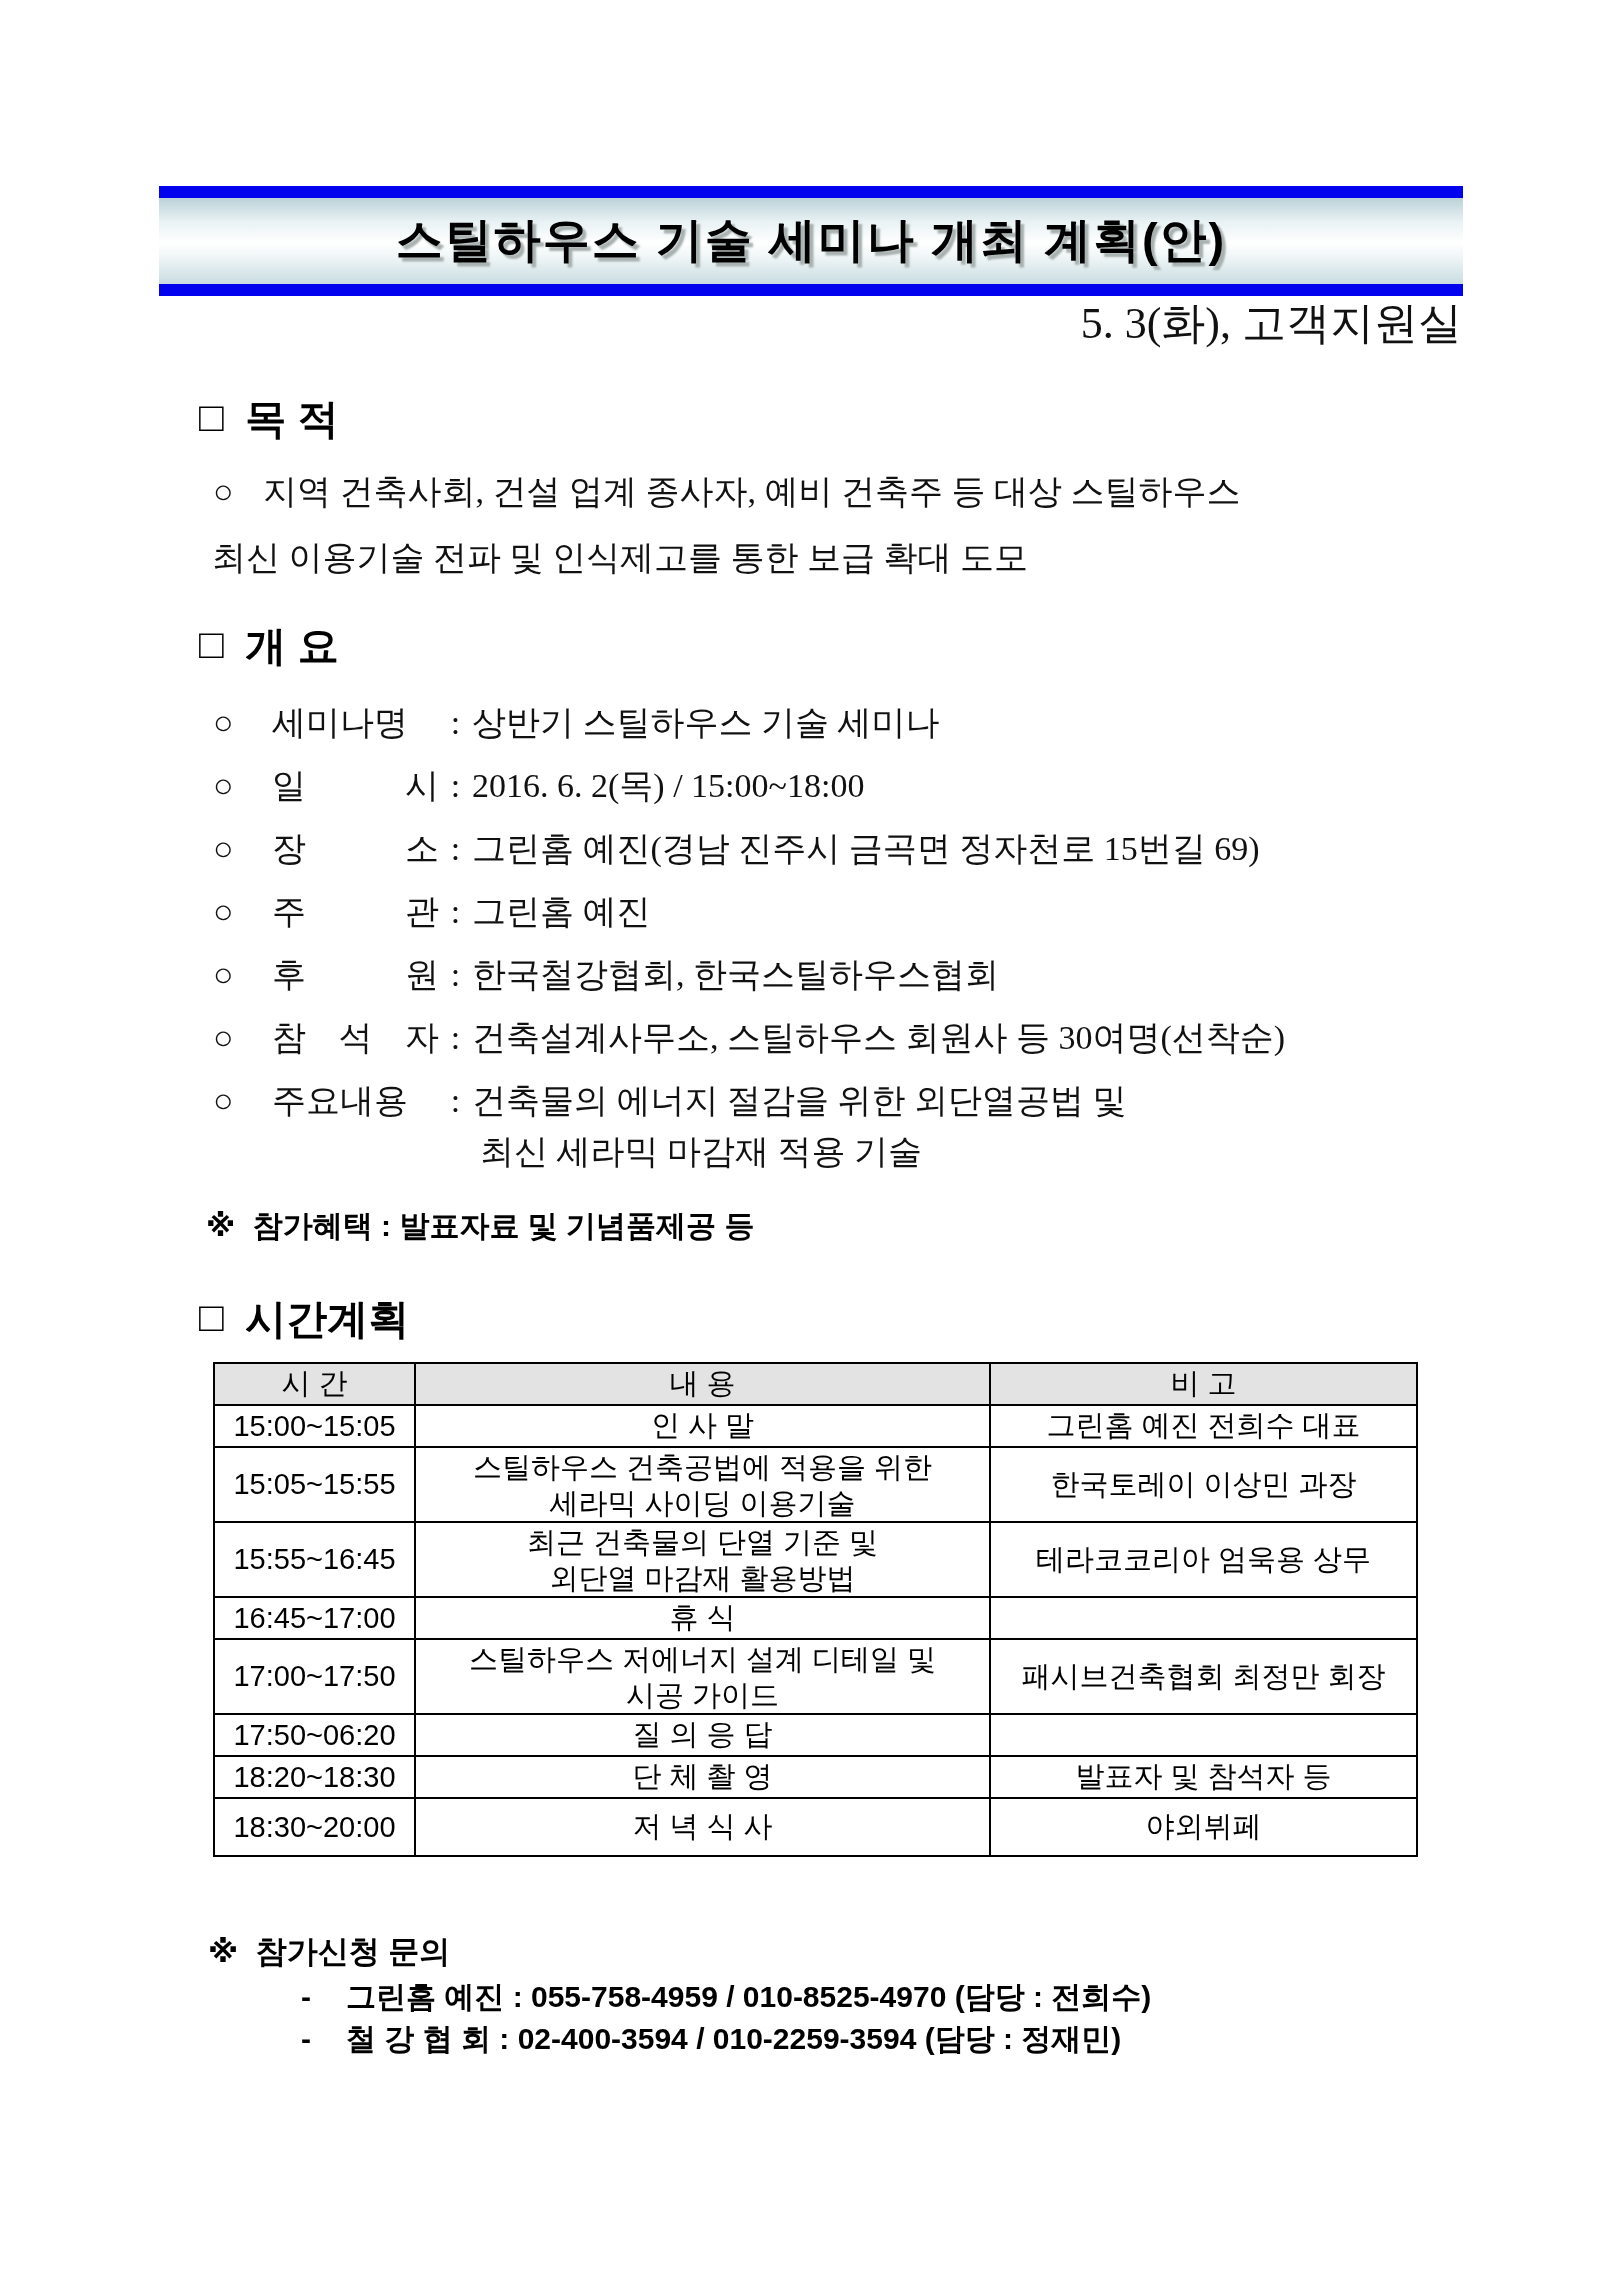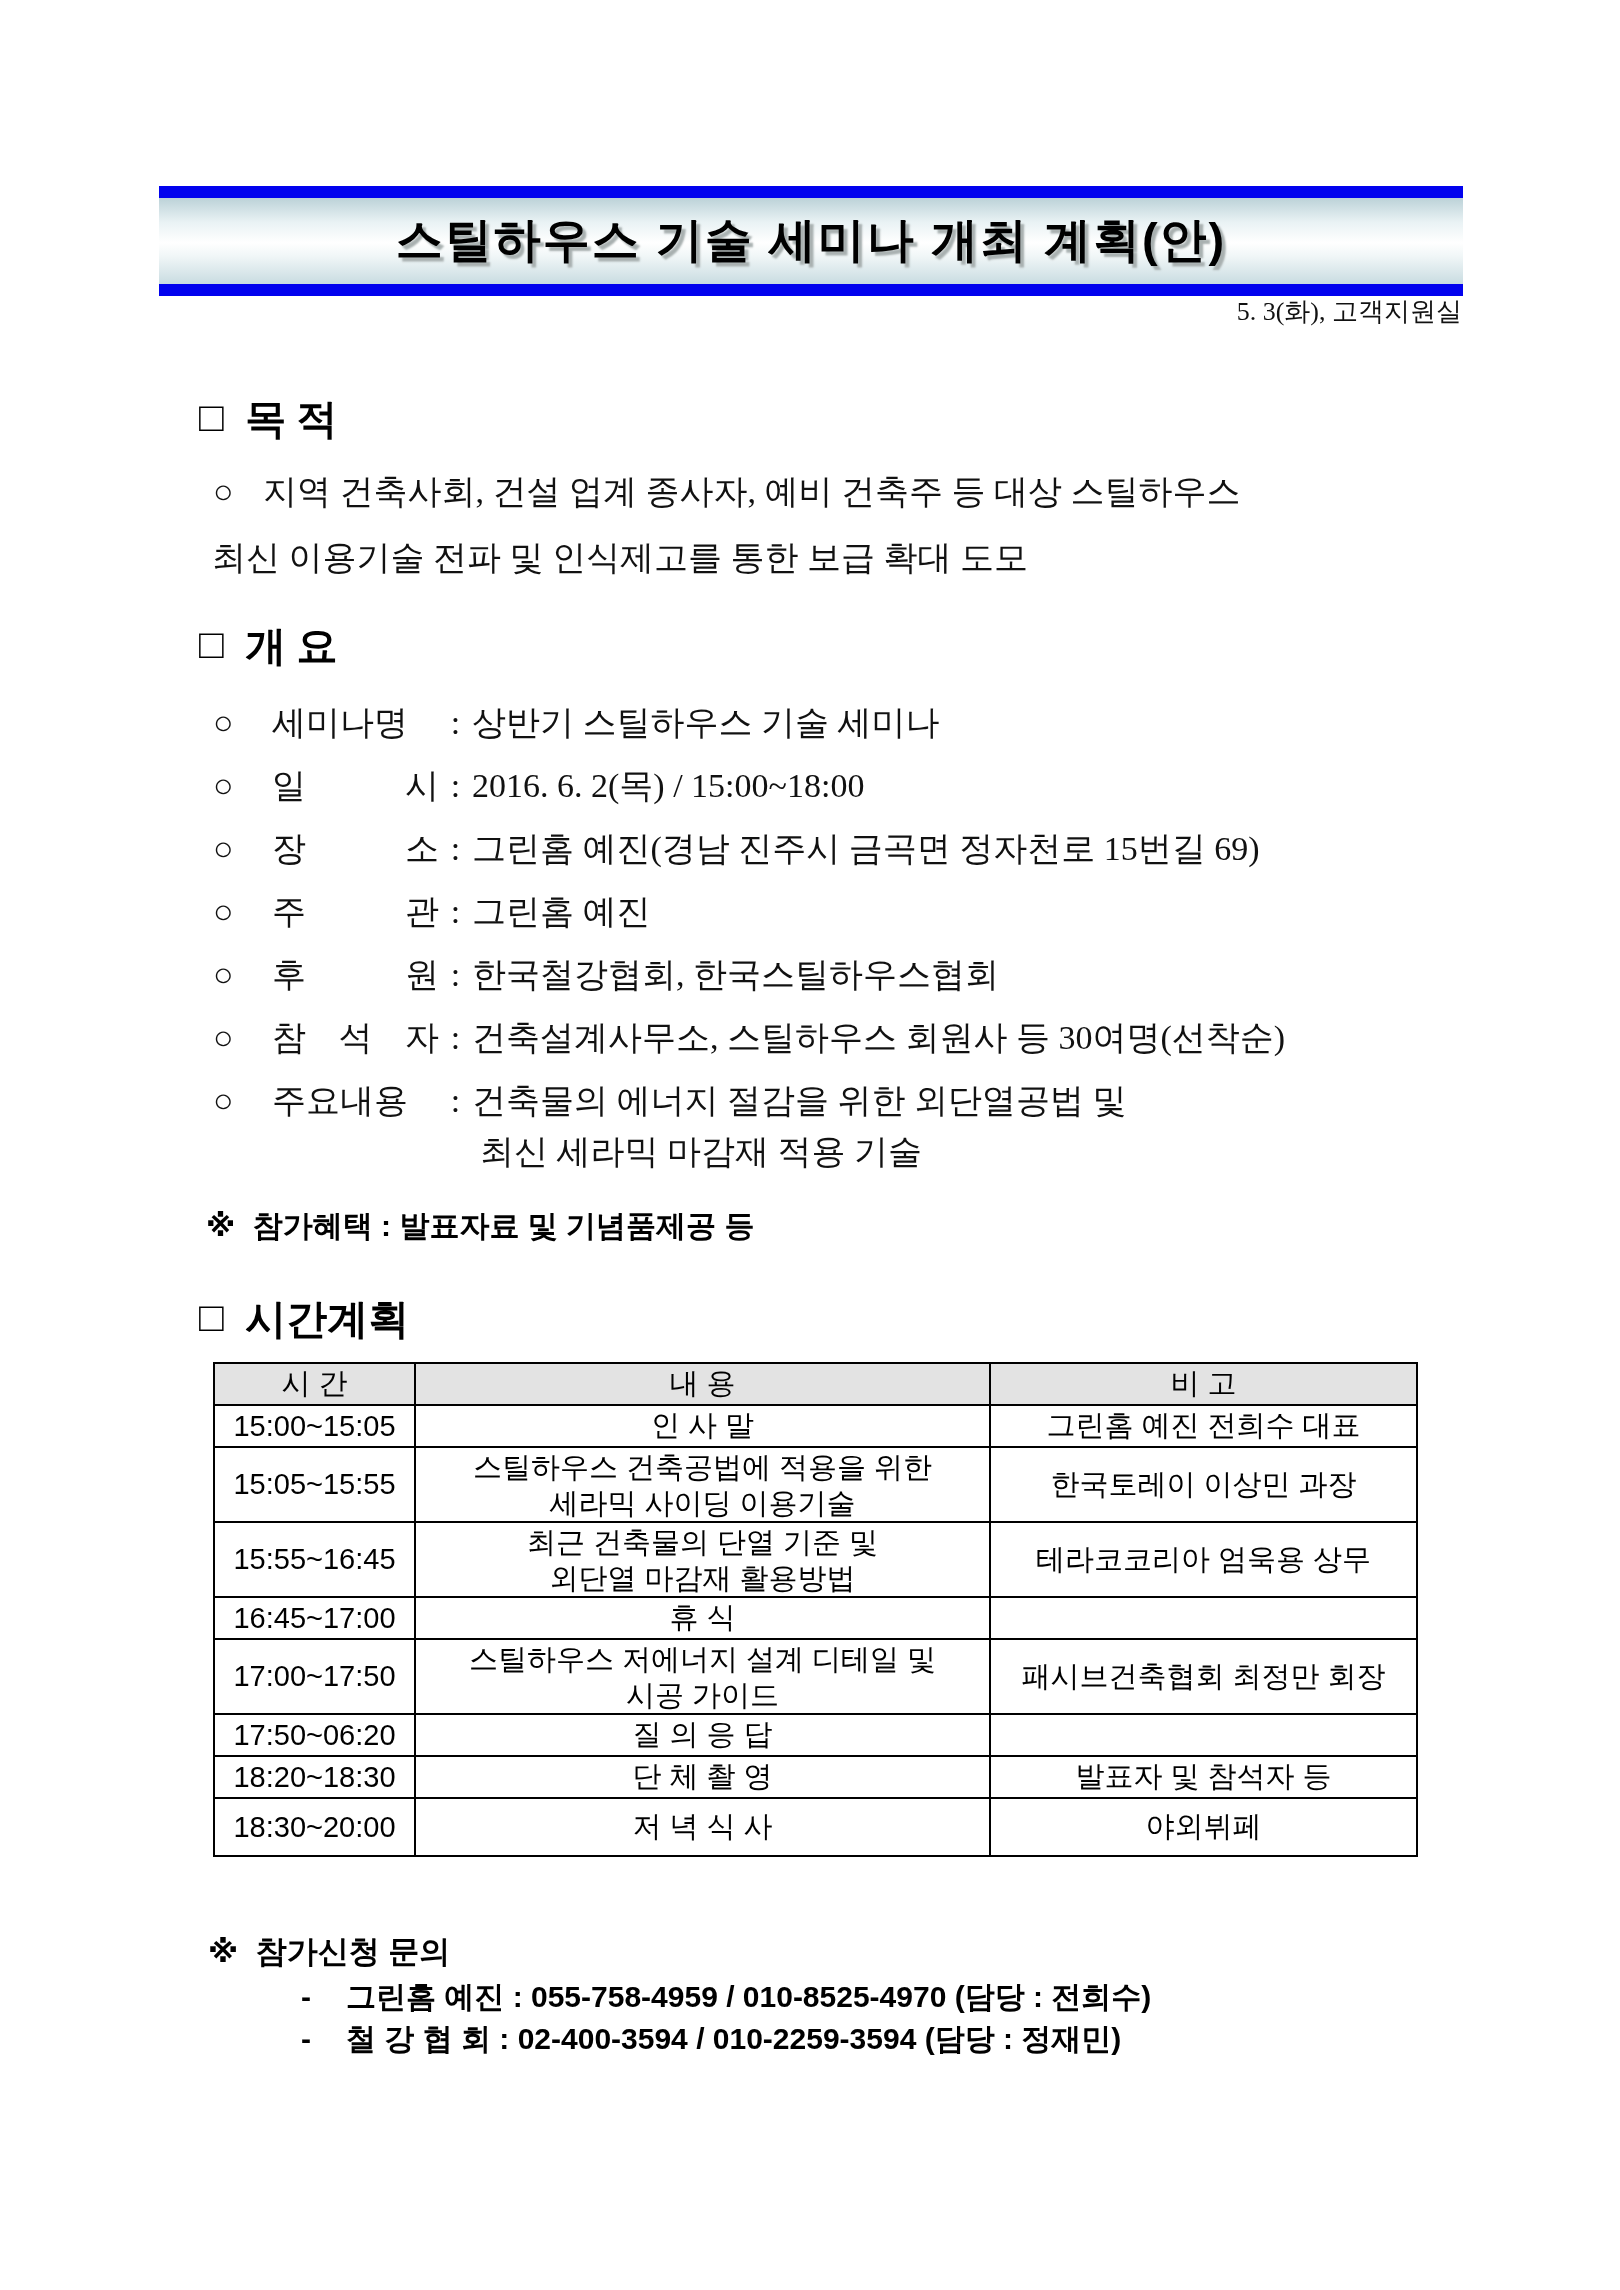--- a/index.html
+++ b/index.html
@@ -28,26 +28,26 @@
   }
   .banner-title{
     font-family:var(--sans);font-weight:bold;font-size:47px;
     letter-spacing:2px;color:#000;
     text-shadow:3.9px 3.9px 2px #a8b0b0;
     white-space:nowrap;
   }
   
   .meta-line{
     position:absolute;top:294px;right:158px;
-    font-family:var(--serif);font-size:26px;white-space:nowrap;
+    font-family:var(--serif);font-size:44px;white-space:nowrap;
   }
   
   .sec-head{
     position:absolute;left:199px;
-    font-family:Liberation Serif, serif;font-weight:bold;font-size:41px;
+    font-family:Liberation Sans, sans-serif;font-weight:bold;font-size:41px;
     white-space:nowrap;color:#000;
   }
   .sec-head .sq{display:inline-block;margin-right:21.6px;font-weight:normal;transform:translateY(-2px);}
   
   .body-line{font-family:var(--serif);font-size:34px;white-space:nowrap;}
   .purpose-lines{position:absolute;left:213px;top:459px;line-height:66px;}
   .marker{display:inline-block;width:50px;}
   .purpose-l2{margin-left:-1px;}
   .ov-list{position:absolute;left:213px;top:691px;}
   .ov-row{height:63px;line-height:63px;white-space:nowrap;font-family:var(--serif);font-size:34px;}

